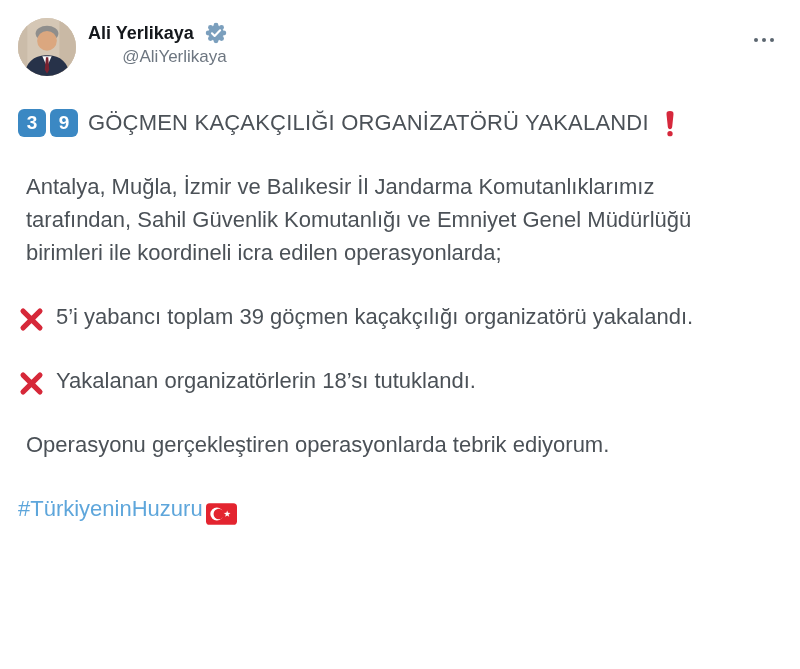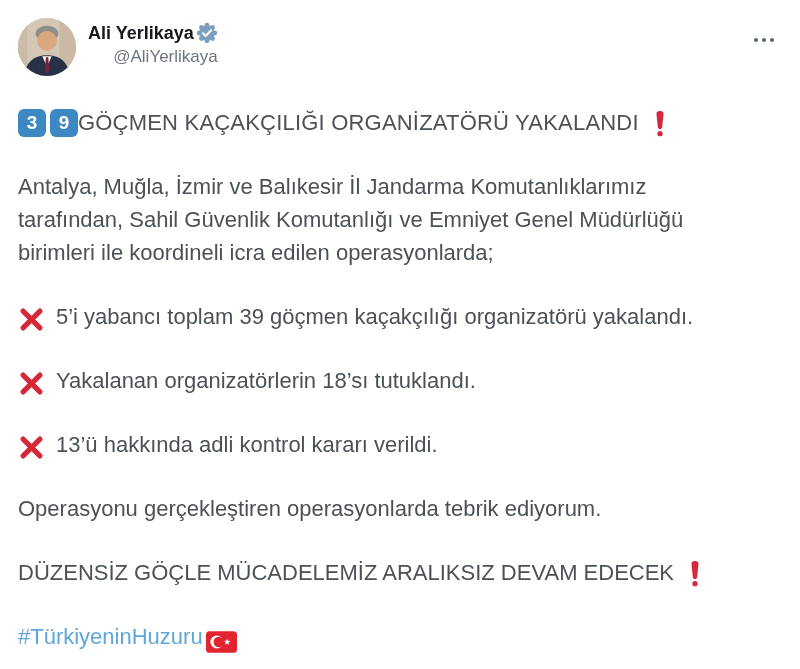--- a/index.html
+++ b/index.html
@@ -14,21 +14,21 @@
 
   
   .header { display: flex; align-items: flex-start; margin-bottom: 30px; position: relative; }
   .avatar {
     width: 58px; height: 58px; border-radius: 50%;
     overflow: hidden; flex: 0 0 auto; cursor: pointer;
     background: #d3c5b4;
   }
   .avatar svg { display: block; width: 100%; height: 100%; }
   .id-block { margin-left: 12px; padding-top: 3px; }
-  .name-row { display: flex; align-items: center; gap: 2px; }
+  .name-row { display: flex; align-items: center; gap: 11px; }
   .display-name {
     font-size: 18px; font-weight: bold; color: #15181c; line-height: 24px; cursor: pointer;
   }
   .badge { width: 22px; height: 22px; display: inline-block; }
   .handle { font-size: 17px; color: #6d7680; line-height: 24px; cursor: pointer; text-align: right; }
   .more-btn {
     position: absolute; right: 0; top: 14px;
     display: flex; gap: 4px; padding: 6px; cursor: pointer; border-radius: 14px;
   }
   .more-btn .dot { width: 4px; height: 4px; border-radius: 50%; background: #5b6670; }
@@ -38,25 +38,25 @@
   .block { margin-bottom: 31px; }
 
   .heading-line { display: flex; align-items: center; }
   .keycap {
     width: 28px; height: 28px; border-radius: 6px; background: #3b88c3;
     color: #ffffff; font-weight: bold; font-size: 19px;
     display: flex; align-items: center; justify-content: center;
     flex: 0 0 auto;
   }
   .keycap + .keycap { margin-left: 4px; }
-  .heading-text { letter-spacing: 0.2px; }
+  .heading-text { margin-left: 10px; letter-spacing: 0.2px; }
 
   .exclaim { width: 22px; height: 30px; margin-left: 10px; flex: 0 0 auto; align-self: center; }
 
-  .para { white-space: pre-line; }
+  .para { white-space: pre-line; margin-left: 8px; }
 
   .cross-line { display: flex; align-items: flex-end; }
   .cross-icon { width: 27px; height: 27px; flex: 0 0 auto; margin-right: 11px; }
 
   .closing-line { display: flex; align-items: center; }
 
   .hashtag-line { display: flex; align-items: flex-end; margin-bottom: 0; }
   .hashtag { color: #5ea6db; cursor: pointer; }
   .flag { width: 31px; height: 22px; margin-left: 3px; flex: 0 0 auto; }
 </style>
@@ -128,36 +128,23 @@
       <span>5’i yabancı toplam 39 göçmen kaçakçılığı organizatörü yakalandı.</span>
     </div>
 
     <div class="block cross-line">
       <svg class="cross-icon" viewBox="0 0 24 24">
         <path d="M4.5 4.5 L19.5 19.5 M19.5 4.5 L4.5 19.5" stroke="#d62839" stroke-width="4.6" stroke-linecap="round"></path>
       </svg>
       <span>Yakalanan organizatörlerin 18’sı tutuklandı.</span>
     </div>
 
-    <div class="block cross-line">
-      <svg class="cross-icon" viewBox="0 0 24 24">
-        <path d="M4.5 4.5 L19.5 19.5 M19.5 4.5 L4.5 19.5" stroke="#d62839" stroke-width="4.6" stroke-linecap="round"></path>
-      </svg>
-      <span>13’ü hakkında adli kontrol kararı verildi.</span>
-    </div>
 
     <p class="block para">Operasyonu gerçekleştiren operasyonlarda tebrik ediyorum.</p>
 
-    <div class="block closing-line">
-      <span>DÜZENSİZ GÖÇLE MÜCADELEMİZ ARALIKSIZ DEVAM EDECEK</span>
-      <svg class="exclaim" viewBox="0 0 24 30">
-        <path d="M12 2 C15 2 16 3.2 15.8 5.6 L14.4 19 C14.25 20.8 13.3 21.7 12 21.7 C10.7 21.7 9.75 20.8 9.6 19 L8.2 5.6 C8 3.2 9 2 12 2 Z" fill="#d6283c"></path>
-        <circle cx="12" cy="26.6" r="2.9" fill="#d6283c"></circle>
-      </svg>
-    </div>
 
     <div class="hashtag-line">
       <span class="hashtag">#TürkiyeninHuzuru</span>
       <svg class="flag" viewBox="0 0 30 21">
         <rect x="0" y="0" width="30" height="21" rx="3.5" fill="#e3242f"></rect>
         <circle cx="10.5" cy="10.5" r="6.3" fill="#ffffff"></circle>
         <circle cx="12.4" cy="10.5" r="5.1" fill="#e3242f"></circle>
         <polygon points="20.5,7.1 19.71,9.41 17.27,9.45 19.22,10.92 18.5,13.25 20.5,11.85 22.5,13.25 21.78,10.92 23.73,9.45 21.29,9.41" fill="#ffffff"></polygon>
       </svg>
     </div>

